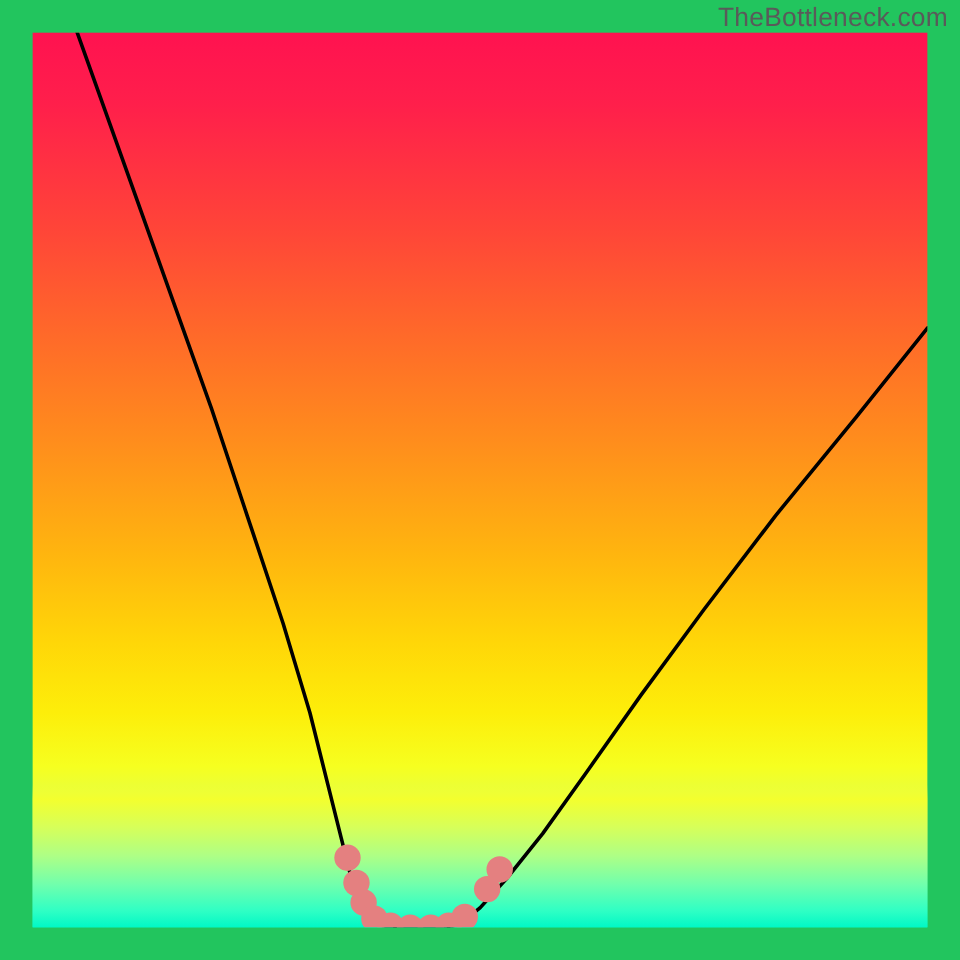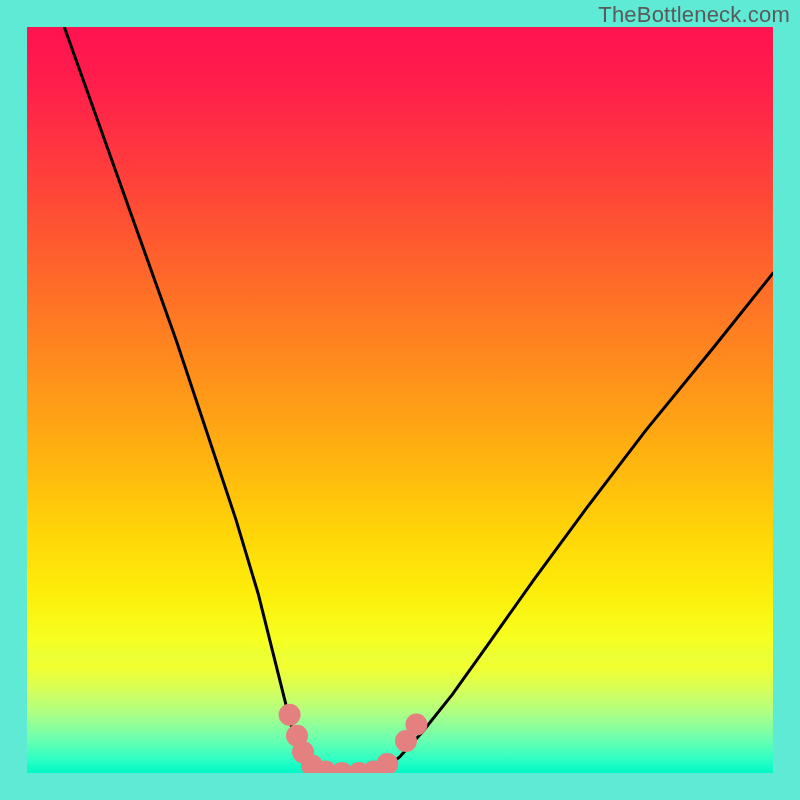--- a/index.html
+++ b/index.html
@@ -9,21 +9,21 @@
     height: 800px;
     overflow: hidden;
     background: #000;
     font-family: Arial, Helvetica, sans-serif;
   }
   .frame {
     position: absolute;
     top: 0; left: 0;
     width: 800px;
     height: 800px;
-    background: #5eead4;
+    background: #22c55e;
   }
   .plot-area {
     position: absolute;
     top: 27px;
     left: 27px;
     width: 746px;
     height: 746px;
     overflow: hidden;
   }
   .gradient {

